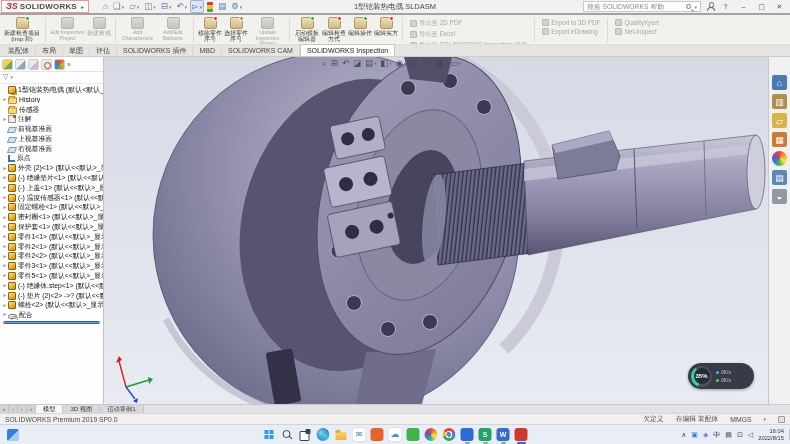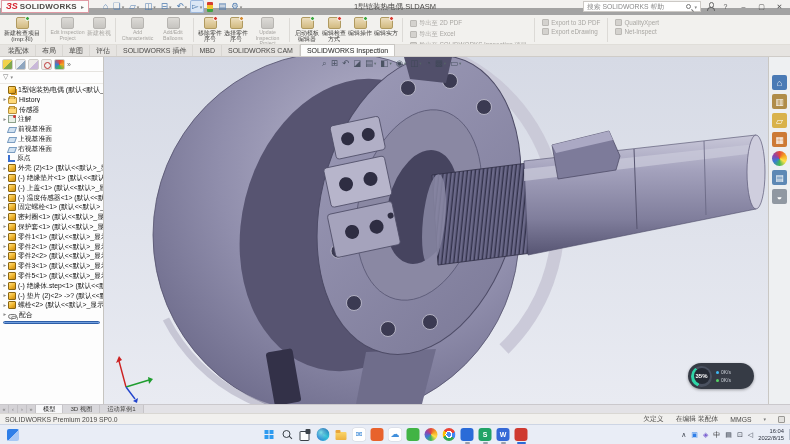--- a/index.html
+++ b/index.html
@@ -1,20 +1,20 @@
 <!DOCTYPE html>
 <html><head>
 <meta charset="utf-8">
 <style>
   html,body{margin:0;padding:0;width:790px;height:444px;overflow:hidden;background:#000;}
   *{box-sizing:border-box;font-family:"Liberation Sans","DejaVu Sans",sans-serif;-webkit-font-smoothing:antialiased;}
   #app{position:relative;width:790px;height:444px;background:#f2f1ef;}
 
   
-  #titlebar{height:15px;background:#f2f1ef;display:flex;align-items:flex-start;position:relative;border-bottom:7px solid #a3a3a3;}
+  #titlebar{height:15px;background:#f2f1ef;display:flex;align-items:flex-end;position:relative;border-bottom:2px solid #a3a3a3;}
   .logo-wrap{display:flex;align-items:center;gap:2px;padding:0 4px;border:1px solid #e09aa4;height:13px;margin-left:1px;background:#fbfbfa;}
   .brand-glyph{color:#d6222e;font-weight:bold;font-style:italic;font-size:9px;line-height:1;}
   .brand{font-size:8px;font-weight:bold;color:#4e4b47;letter-spacing:.2px;line-height:1;}
   .flyout{font-size:6px;color:#777;margin-left:2px;}
   .qa-row{display:flex;align-items:center;margin-left:12px;gap:1px;}
   .qa{display:flex;align-items:center;padding:0 2px;height:13px;border-radius:2px;}
   .qa.sel{background:#dbe7f6;box-shadow:0 0 0 1px #9db8dd inset;}
   .qa-g{font-size:8.5px;color:#4f7cb0;line-height:1;}
   .g-rebuild{width:6px;height:10px;background:linear-gradient(#d63c30 0 33%,#f0c22f 33% 66%,#3da53f 66%);border-radius:1px;display:inline-block;}
   .qa-d{font-size:5px;color:#8a8885;margin-left:1px;}

